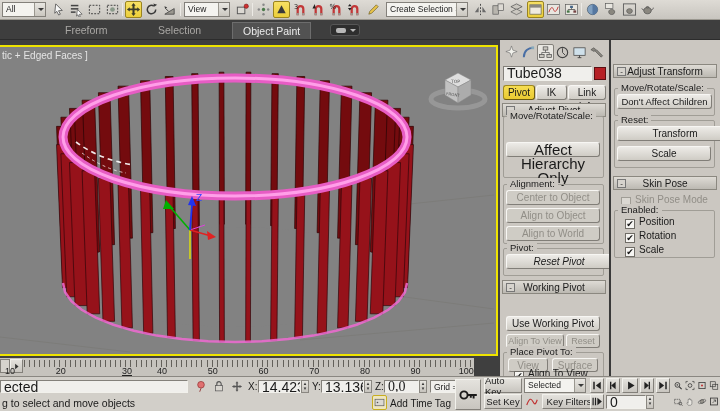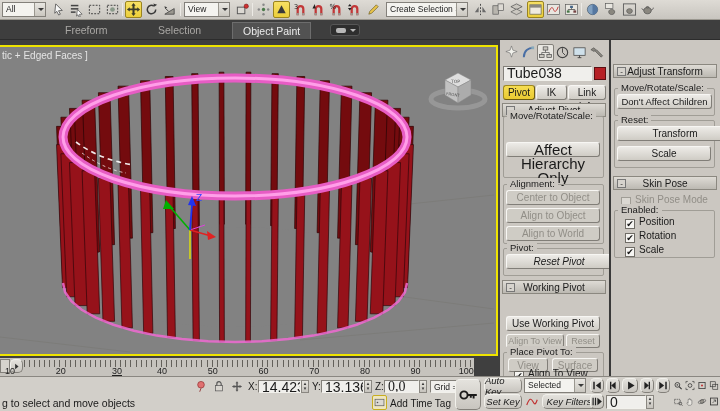--- a/index.html
+++ b/index.html
@@ -44,21 +44,21 @@
   .spin{position:absolute;width:8px;background:linear-gradient(#e8e6e1,#c6c3bd);border:1px solid #8a8781;font-size:5px;line-height:5px;text-align:center;color:#333;}
   .spin:before{content:"▴";display:block;}
   .spin:after{content:"▾";display:block;}
   .lbl{position:absolute;font-size:10px;}
   
   #timeline{left:0;top:358px;width:474px;height:18px;background:#c6c3bd;}
   #tickband{position:absolute;left:24px;top:2px;width:448px;height:7px;
     background:repeating-linear-gradient(90deg,#63605a 0 1px,transparent 1px 5.07px);}
   .tnum{position:absolute;top:8px;width:28px;text-align:center;font-size:9px;color:#222;}
   #bottombar{left:0;top:376px;width:720px;height:35px;background:#d2cfc9;border-top:1px solid #8a8781;}
-  .pbtn{position:absolute;background:linear-gradient(#e4e2dd,#c8c5bf);border:1px solid;border-color:#f2f1ec #83807a #83807a #f2f1ec;border-radius:5px;display:flex;align-items:center;justify-content:center;font-style:italic;}
+  .pbtn{position:absolute;background:linear-gradient(#e4e2dd,#c8c5bf);border:1px solid;border-color:#f2f1ec #83807a #83807a #f2f1ec;border-radius:0;display:flex;align-items:center;justify-content:center;}
   .pbtn svg{width:13px;height:13px;}
   #divider{left:609px;top:40px;width:2px;height:336px;background:#3a3a3a;}
   svg text{font-family:"DejaVu Sans",sans-serif;}
 </style>
 </head>
 <body>
 
 <div id="app">
 
   <div id="toolbar" class="abs">
@@ -431,32 +431,33 @@
     <div class="abs" style="left:0;top:1px;width:10px;height:14px;background:#d6d3cd;border:1px solid #83807a;"></div>
     <div class="pbtn" style="left:10px;top:1px;width:13px;height:14px;">
         <svg viewBox="0 0 16 16">
           <path d="M6 4l5 4-5 4z" fill="#333"></path>
         </svg>
       </div>
     <div id="tickband"></div>
     <div id="ticknums">
         <span class="tnum" style="left: -4px;">10</span>
         <span class="tnum" style="left: 46.7px;">20</span>
-        <span class="tnum" style="left: 103px; text-decoration: underline;">30</span>
+        <span class="tnum" style="left: 113px; text-decoration: underline;">30</span>
         <span class="tnum" style="left: 148.1px;">40</span>
         <span class="tnum" style="left: 198.8px;">50</span>
         <span class="tnum" style="left: 249.5px;">60</span>
         <span class="tnum" style="left: 300.2px;">70</span>
         <span class="tnum" style="left: 350.9px;">80</span>
         <span class="tnum" style="left: 401.6px;">90</span>
         <span class="tnum" style="left: 452.3px;">100</span>
       </div>
   </div>
 
   <div id="bottombar" class="abs">
+    <div class="field" style="left:0;top:3px;width:188px;height:13px;">ected</div>
     <span class="tbicon" style="left:193px;top:2px;width:16px;height:14px;">
         <svg viewBox="0 0 16 16" width="14" height="14">
           <circle cx="8" cy="6" r="3.8" fill="#e07070" stroke="#903030" stroke-width=".8"></circle>
           <path d="M8 10l-1.5 4" stroke="#903030"></path>
         </svg>
       </span>
     <span class="tbicon" style="left:211px;top:2px;width:16px;height:14px;">
         <svg viewBox="0 0 16 16" width="14" height="14">
           <rect x="4" y="7" width="8" height="6" fill="#d8d5cf" stroke="#555" stroke-width=".8"></rect>
           <path d="M5.5 7V5a2.5 2.5 0 0 1 5 0v2" fill="none" stroke="#555" stroke-width="1.3"></path>

